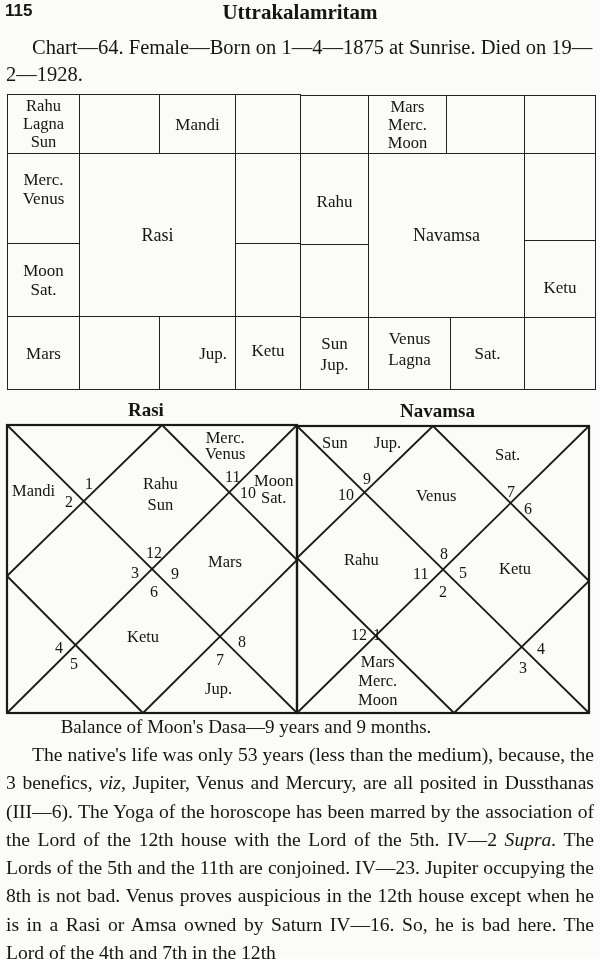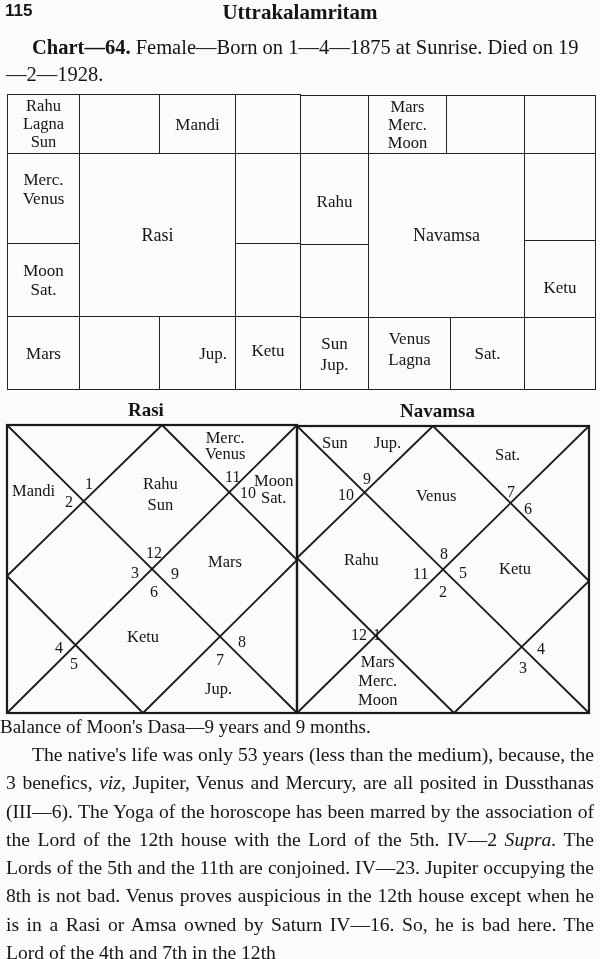--- a/index.html
+++ b/index.html
@@ -5,30 +5,30 @@
   html, body { margin:0; padding:0; }
   body {
     width:600px; height:959px; overflow:hidden; position:relative;
     background:#fbfbf9; color:#151515;
     font-family:"Liberation Serif","DejaVu Serif",serif;
   }
   .abs { position:absolute; }
   .page-num { left:5px; top:1px; font-family:"Liberation Sans",sans-serif; font-weight:bold; font-size:17px; }
   .running-title { left:0; width:600px; top:0; text-align:center; font-weight:bold; font-size:21px; }
   .intro { left:6px; width:590px; top:34px; font-size:20.5px; line-height:27px; text-indent:26px; }
-  .intro b { font-weight:bold; }
+  .intro b { font-weight:normal; }
   .cell { position:absolute; border:1.2px solid #222; box-sizing:border-box;
           display:flex; align-items:center; justify-content:center; text-align:center;
           font-size:17px; line-height:19px; }
   .center { font-size:18px; }
   svg line, svg rect { stroke:#1a1a1a; }
   .chart-title { font-weight:bold; font-size:19px; }
   .lbl { position:absolute; font-size:16.5px; line-height:17px; text-align:center; white-space:nowrap; }
   .num { position:absolute; font-size:16px; line-height:16px; }
-  .caption { left:0; width:492px; top:716px; font-size:19px; }
+  .caption { left:0; width:492px; top:716px; text-align:center; font-size:19px; }
   .body-text { left:6px; width:588px; top:741px; font-size:19.6px; line-height:28.3px; text-align:justify; }
   .body-text p { margin:0; text-indent:26px; }
   .body-text i { font-style:italic; }
 </style>
 </head>
 <body>
 
 <div class="abs page-num">115</div>
 <div class="abs running-title">Uttrakalamritam</div>
 

